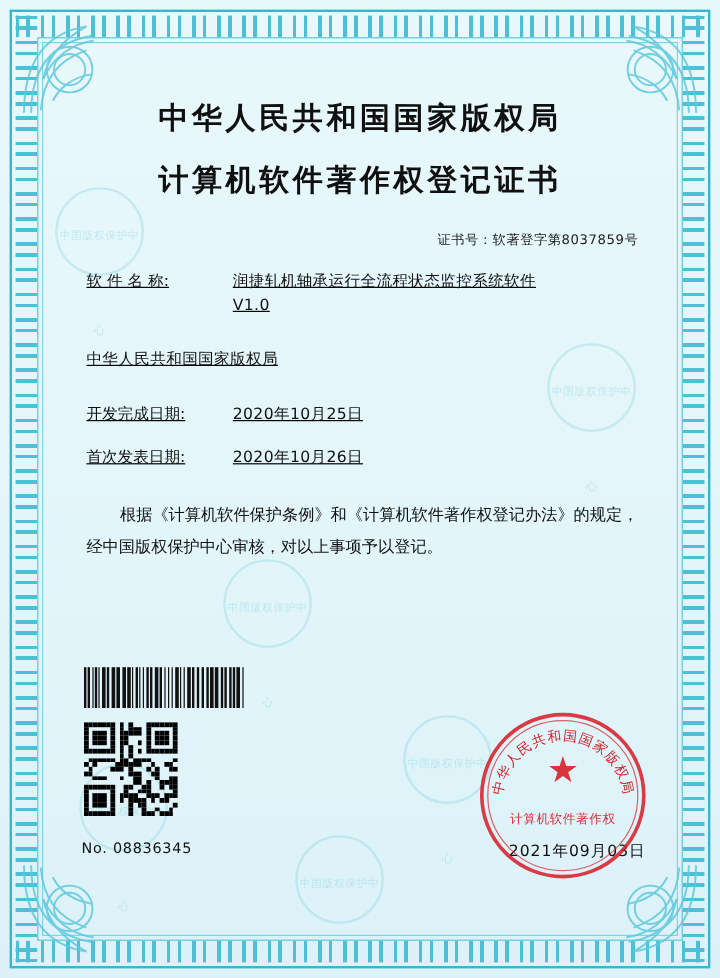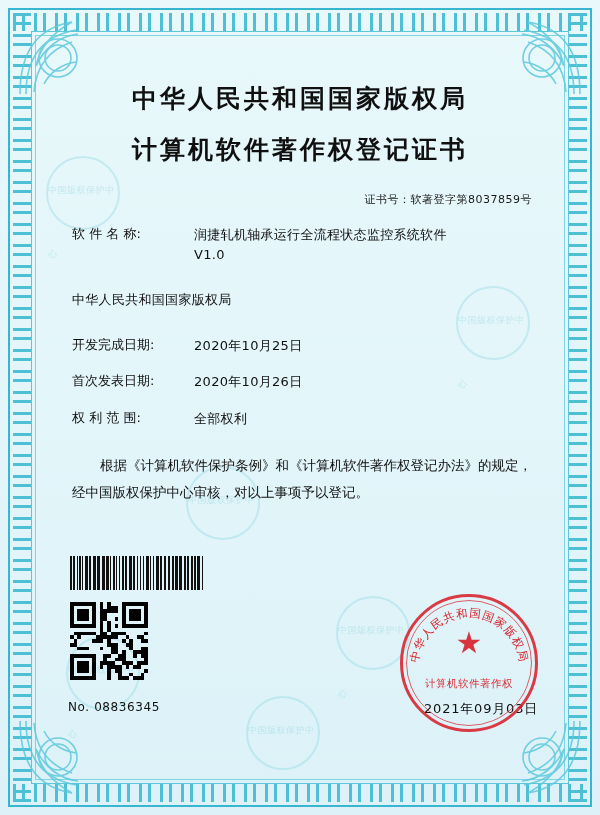--- a/index.html
+++ b/index.html
@@ -91,21 +91,22 @@
     pointer-events: none;
     overflow: hidden;
   }
   .wm {
     position: absolute;
     width: 74px; height: 74px;
     border-radius: 50%;
     border: 2px solid rgba(120, 205, 220, .30);
     color: rgba(120, 205, 220, .34);
     font-size: 9px;
-    line-height: 64px;
+    line-height: 79px;
+    text-align: center;
     letter-spacing: .5px;
   }
 
   
   .content {
     position: absolute;
     left: 50px; right: 50px; top: 50px; bottom: 46px;
   }
 
   .title-block { text-align: center; padding-top: 32px; }
@@ -127,21 +128,21 @@
 
   .cert-no {
     margin-top: 26px;
     text-align: right;
     padding-right: 18px;
     font-size: 11px;
     color: #1a1a1a;
     letter-spacing: .5px;
   }
 
-  .fields { margin-top: 18px; padding-left: 22px; padding-right: 6px; }
+  .fields { margin-top: 18px; padding-left: 22px; padding-right: 6px; text-decoration: underline; }
   .field-row {
     display: flex;
     align-items: flex-start;
     margin-bottom: 17px;
     font-size: 13px;
     color: #111;
   }
   .field-label {
     width: 122px;
     flex: 0 0 122px;
@@ -355,24 +356,20 @@
         <div class="field-label">开发完成日期:</div>
         <div class="field-value">2020年10月25日</div>
       </div>
 
       <div class="field-row">
         <div class="field-label">首次发表日期:</div>
         <div class="field-value">2020年10月26日</div>
       </div>
 
 
-      <div class="field-row">
-        <div class="field-label">权 利 范 围:</div>
-        <div class="field-value">全部权利</div>
-      </div>
 
 
     </div>
 
     <div class="paragraph">根据《计算机软件保护条例》和《计算机软件著作权登记办法》的规定，经中国版权保护中心审核，对以上事项予以登记。</div>
 
   </div>
 
   <div class="codes">
     <div class="barcode" id="barcode">

